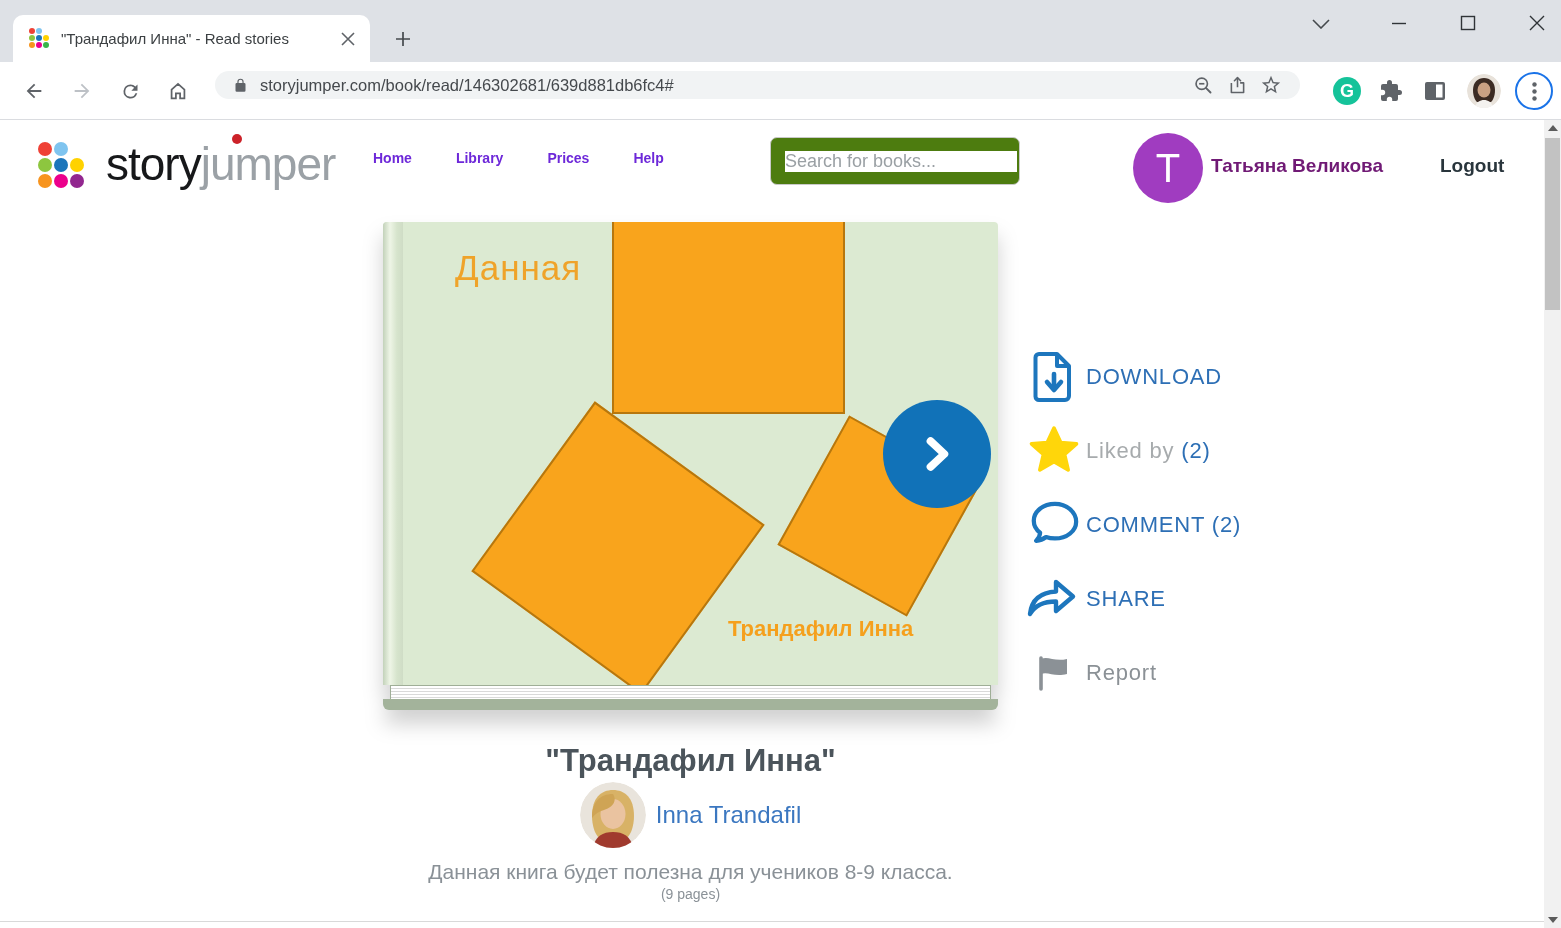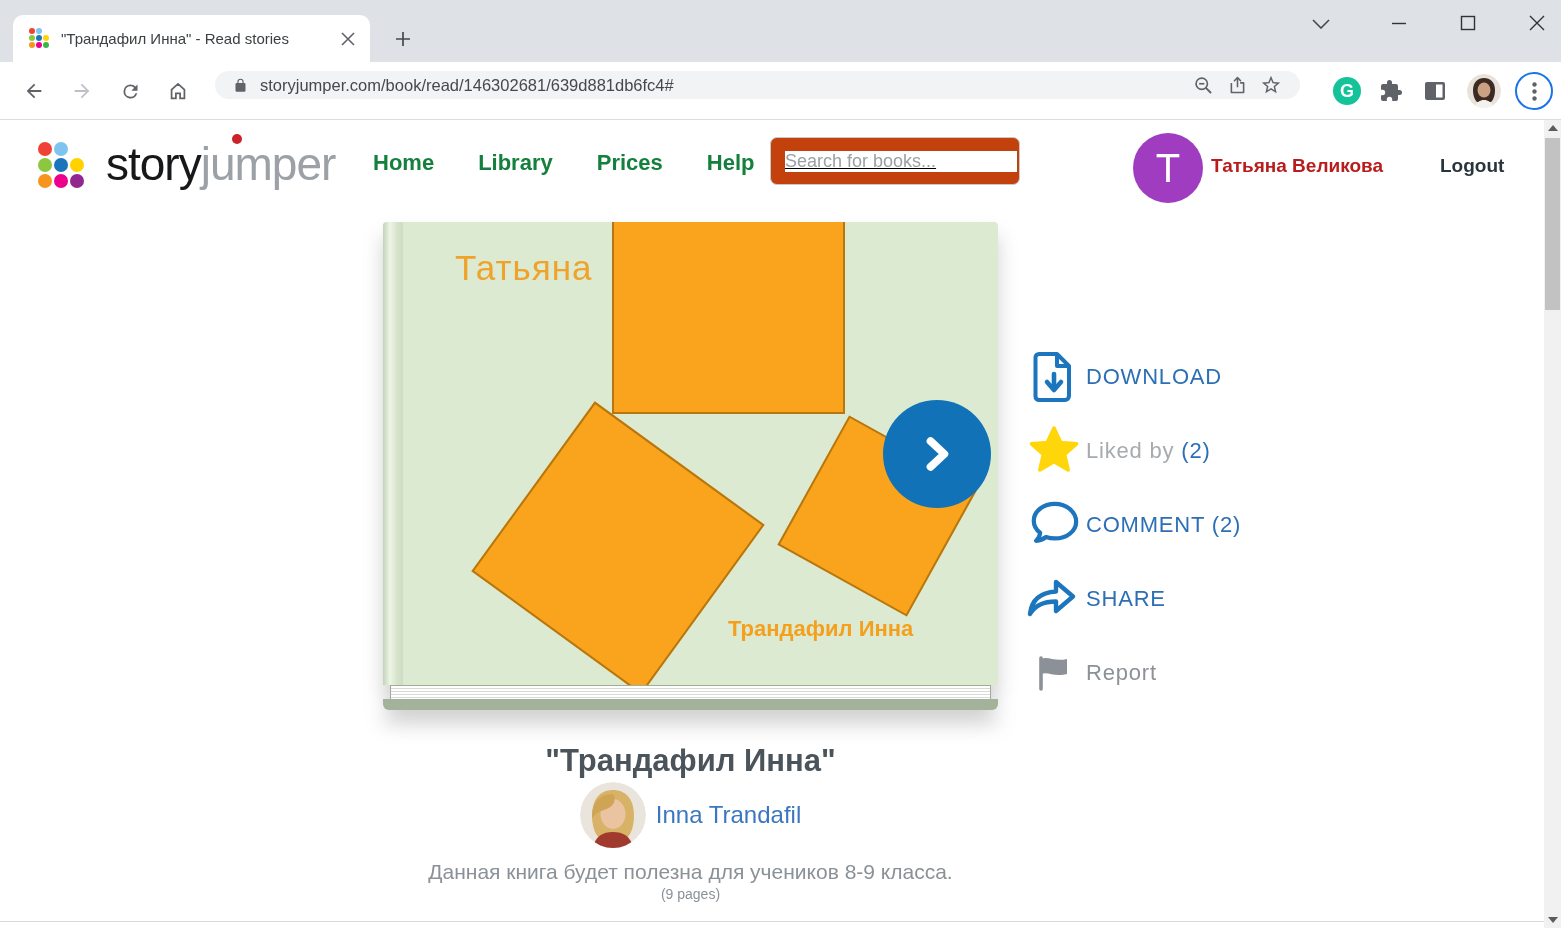--- a/index.html
+++ b/index.html
@@ -41,28 +41,28 @@
   .page { position:absolute; left:0; top:120px; width:100%; height:808px; background:#fff; }
 
   
   .logo { position:absolute; left:38px; top:18px; display:flex; align-items:flex-start; }
   .logo-dots { width:58px; height:50px; display:grid; grid-template-columns:repeat(3,14px); grid-auto-rows:14px; gap:2px; margin:4px 10px 0 0; }
   .logo-dots i { border-radius:50%; display:block; }
   .logo-text { position:relative; font-size:46px; font-weight:normal; letter-spacing:-1px; line-height:52px; }
   .logo-story { color:#17181a; } .logo-jumper { color:#9ba1a6; }
   .j-dot { position:absolute; left:126px; top:-4px; width:10px; height:10px; border-radius:50%; background:#cc2229; }
   .mainnav { position:absolute; left:373px; top:30px; display:flex; gap:44px; }
-  .mainnav a { font-size:22px; font-weight:bold; color:#15803d; text-decoration:none; }
+  .mainnav a { font-size:14px; font-weight:bold; color:#6d28d9; text-decoration:none; }
   .searchbox { position:absolute; left:770px; top:17px; width:250px; height:48px; border:1px solid #c9c9c9; border-radius:7px;
-               display:flex; align-items:center; padding:0 12px 0 14px; background:#c2410c;text-decoration:underline; }
+               display:flex; align-items:center; padding:0 12px 0 14px; background:#4d7c0f; }
   .searchbox input { border:none; outline:none; flex:1; font-size:18px; color:#444; font-family:inherit; }
   .searchbox input::placeholder { color:#9aa0a4; }
   .user-avatar { position:absolute; left:1133px; top:13px; width:70px; height:70px; border-radius:50%; background:#a03cc0;
                  color:#fff; font-size:40px; display:flex; align-items:center; justify-content:center; font-weight:400; }
-  .user-name { position:absolute; left:1211px; top:35px; font-size:19px; font-weight:bold; color:#b91c1c; }
+  .user-name { position:absolute; left:1211px; top:35px; font-size:19px; font-weight:bold; color:#701a75; }
   .logout { position:absolute; left:1440px; top:35px; font-size:19px; font-weight:bold; color:#29353c; text-decoration:none; }
 
   
   .book { position:absolute; left:383px; top:102px; width:615px; height:488px; filter:drop-shadow(0 14px 10px rgba(0,0,0,0.18)); }
   .cover { position:absolute; left:0; top:0; width:615px; height:463px; background:#dcead2; border-radius:4px 4px 0 0; overflow:hidden; }
   .cover::before { content:""; position:absolute; left:0; top:0; bottom:0; width:20px;
                    background:linear-gradient(to right,#c3d2ba,#eef5e6 35%,#d6e4cc 70%,rgba(0,0,0,0.06)); }
   .cover-title { position:absolute; left:72px; top:26px; font-size:35px; color:#efa32a; word-spacing:26px; letter-spacing:1px; }
   .sq { position:absolute; background:#f9a41c; border:2px solid rgba(160,104,10,0.75); }
   .sq-top { left:229px; top:-4px; width:233px; height:196px; }
@@ -265,21 +265,21 @@
           <circle cx="10" cy="10" r="6" fill="none" stroke="#6d7175" stroke-width="2.6"></circle>
           <path d="M14.5 14.5L20 20" stroke="#6d7175" stroke-width="3" stroke-linecap="round"></path>
         </svg>
     </div>
     <div class="user-avatar">T</div>
     <div class="user-name">Татьяна Великова</div>
     <a href="#" class="logout">Logout</a>
 
     <div class="book">
       <div class="cover">
-        <div class="cover-title"><span>Татьяна</span> <span>Пифагора</span></div>
+        <div class="cover-title"><span>Данная</span> <span>Пифагора</span></div>
         <div class="sq sq-top"></div>
         <div class="sq sq-left"></div>
         <div class="sq sq-right"></div>
         <div class="cover-author">Трандафил Инна</div>
       </div>
       <div class="pages-edge"></div>
       <div class="book-base"></div>
     </div>
     <button class="next-btn">
       <svg width="46" height="46" viewBox="0 0 100 100">

